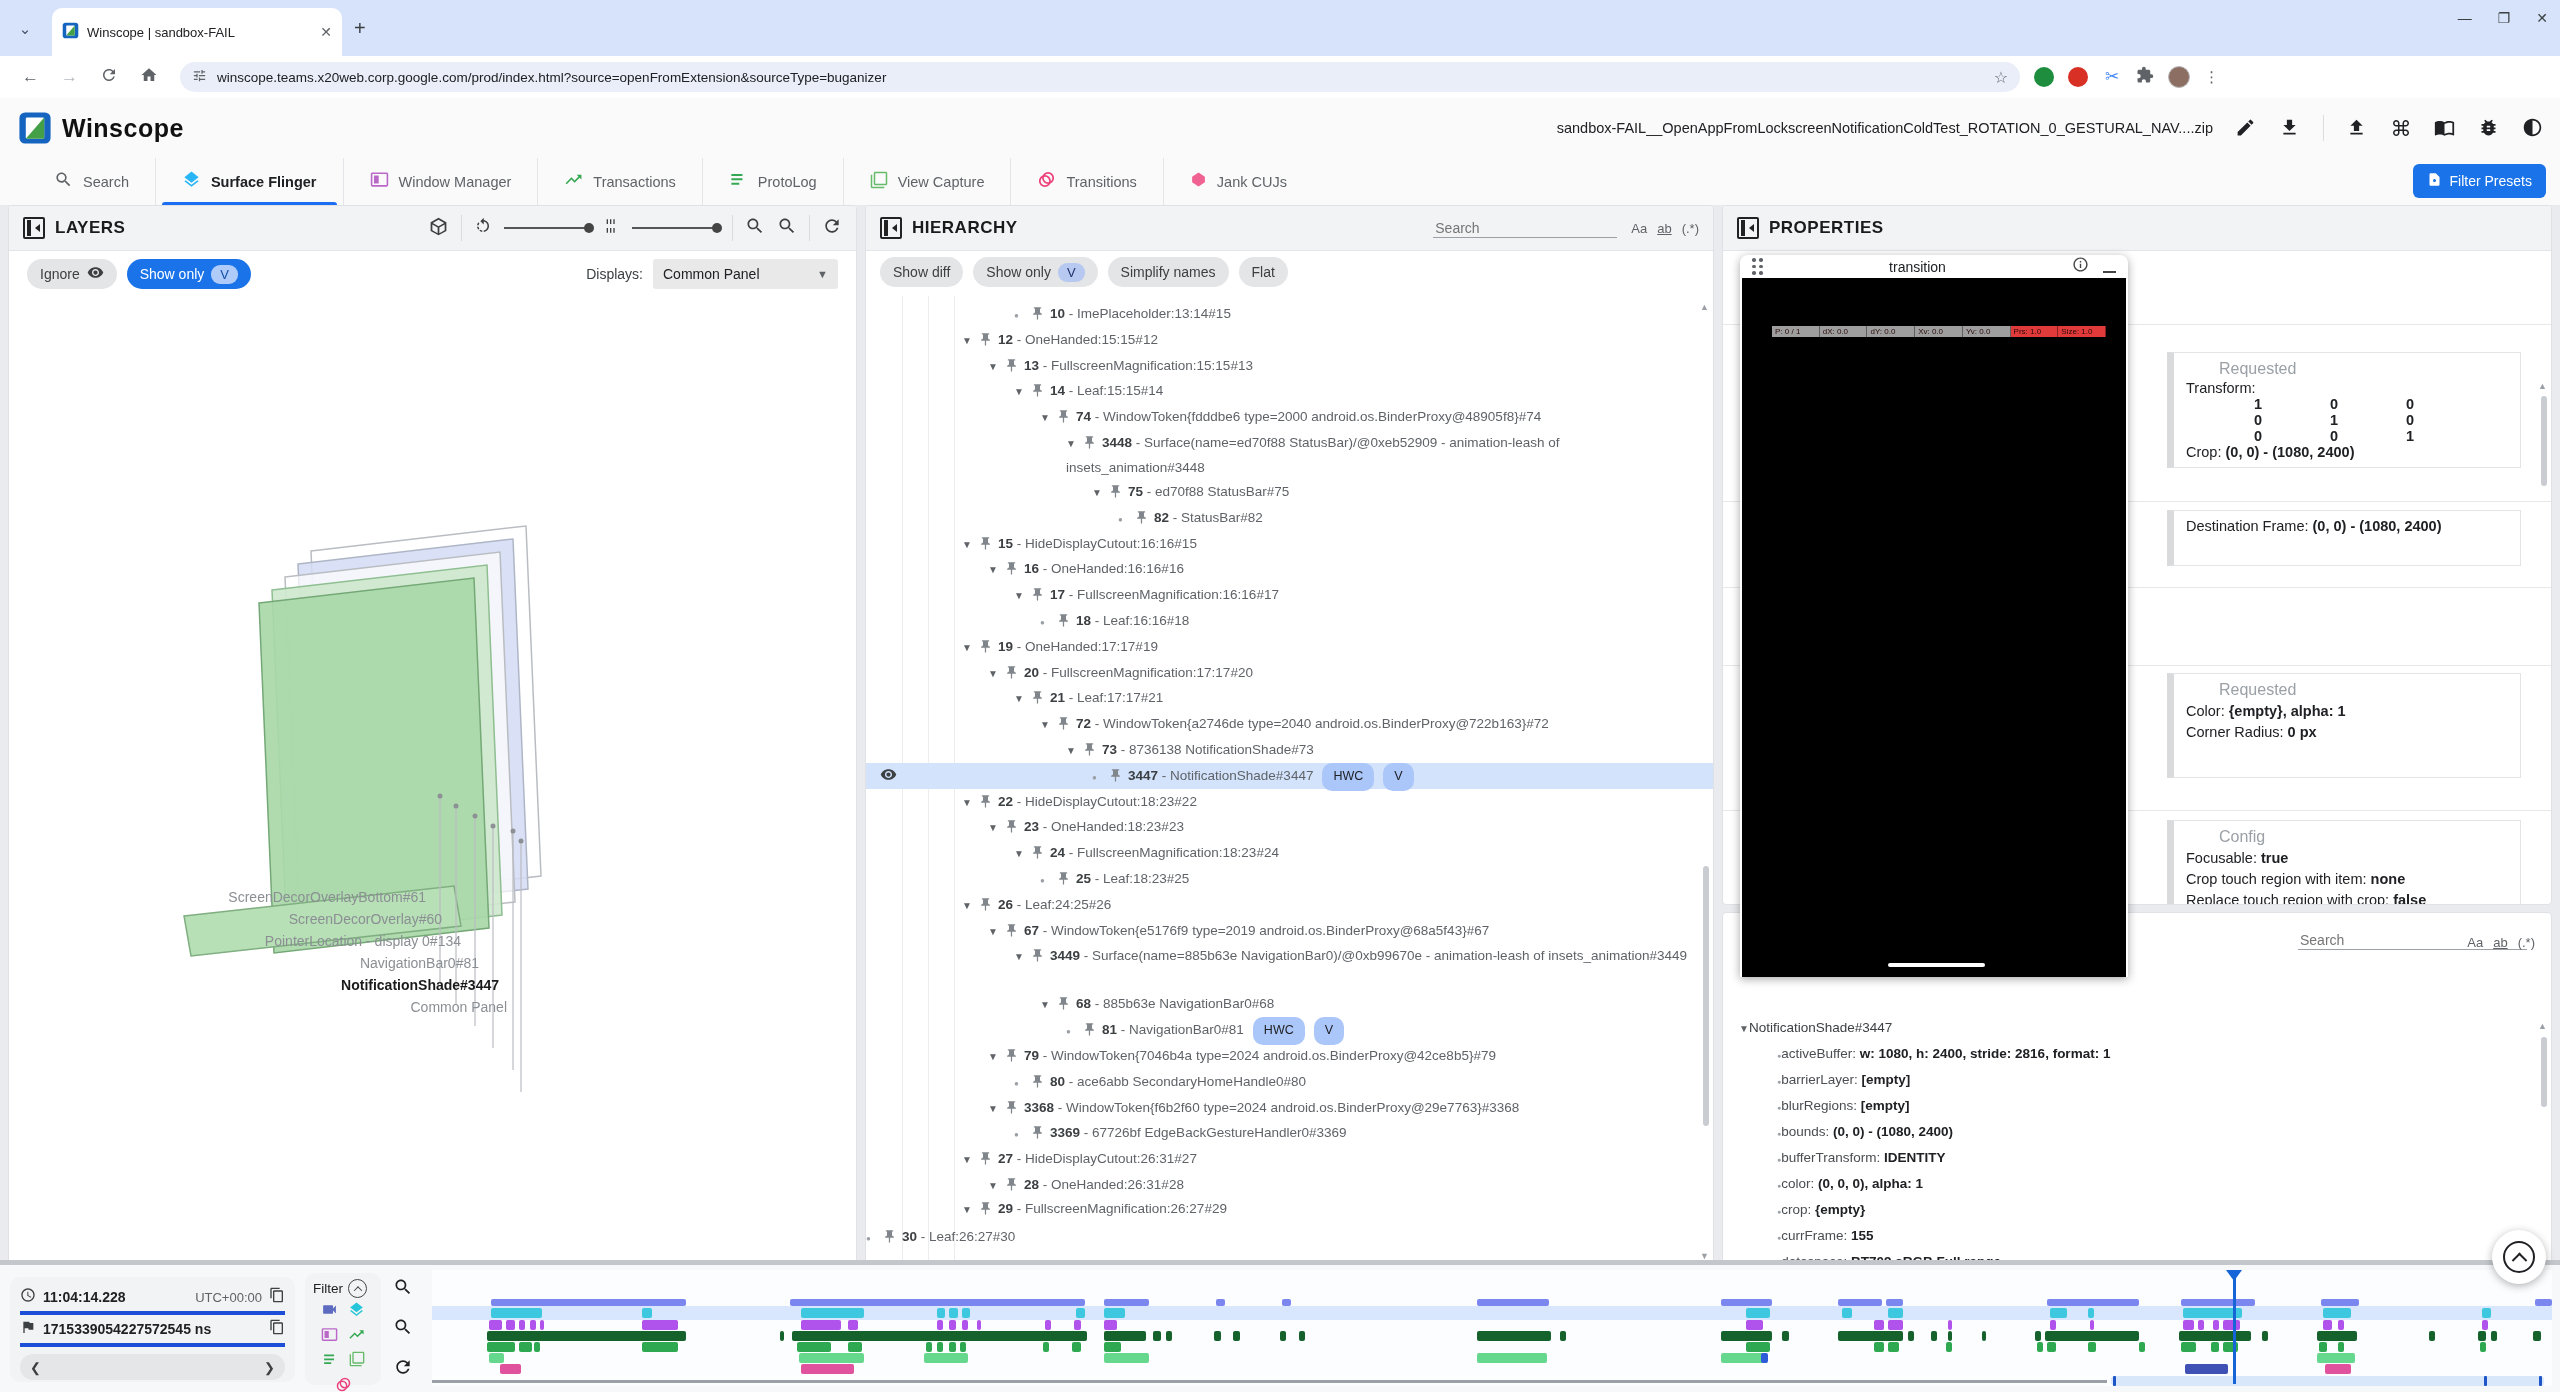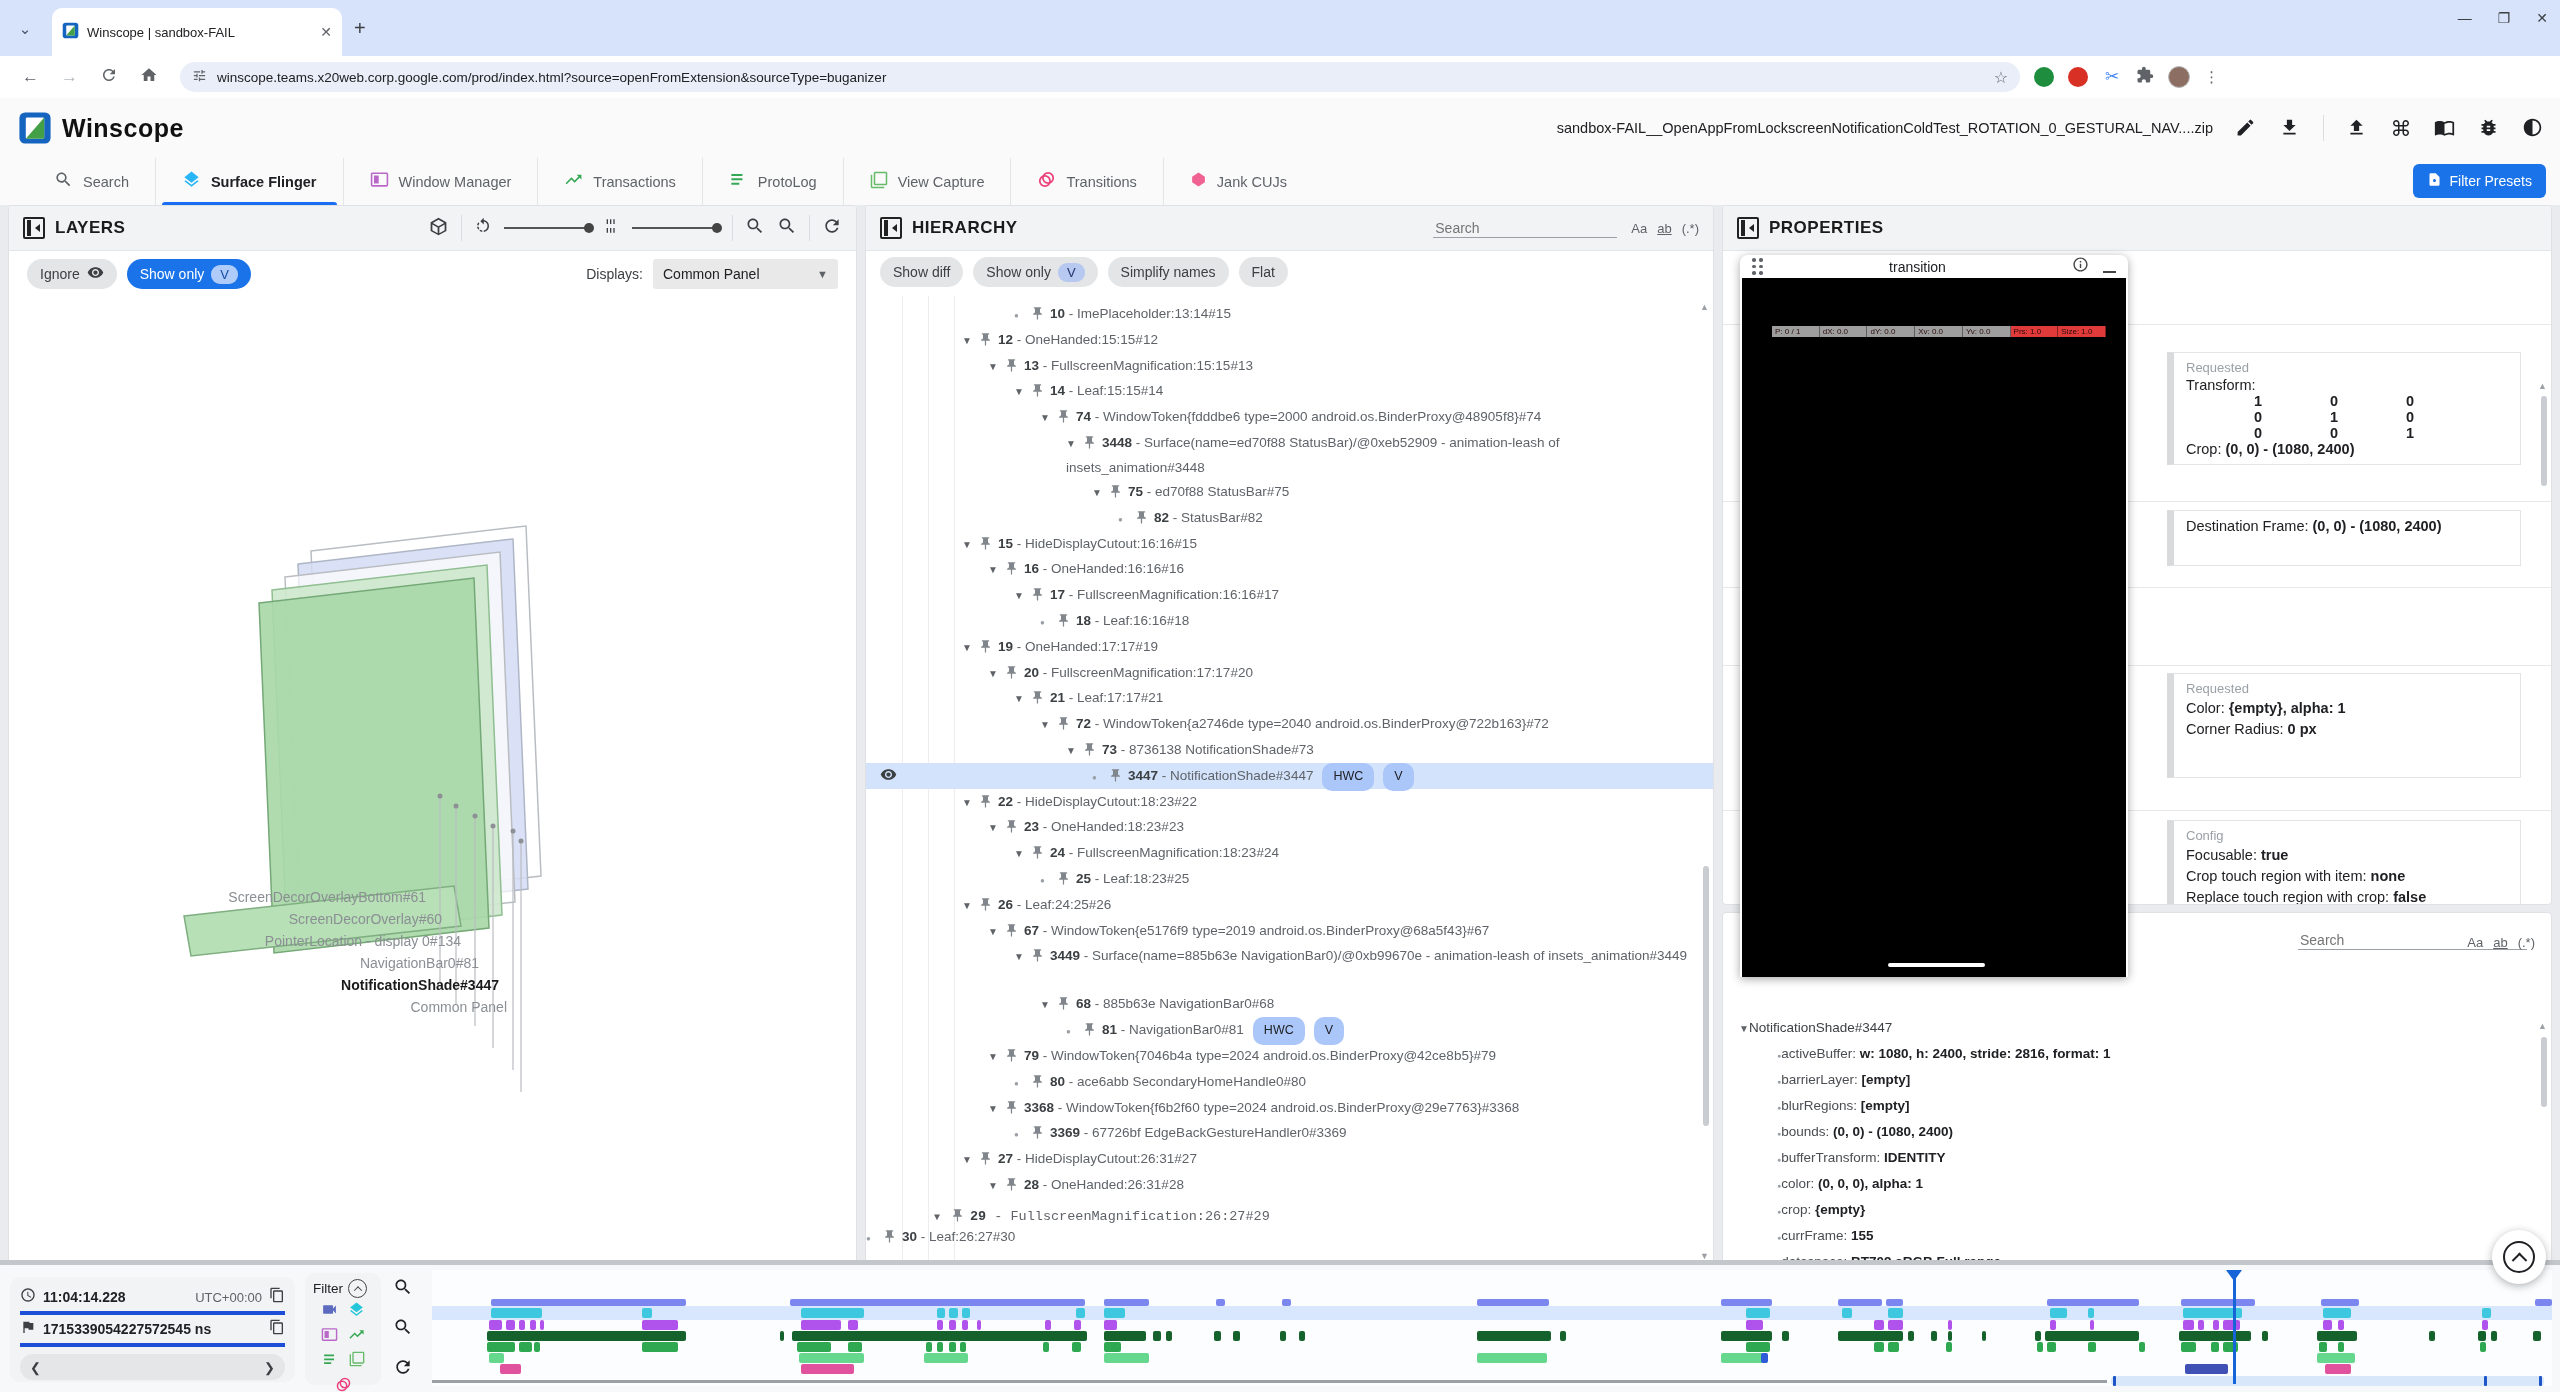--- a/index.html
+++ b/index.html
@@ -69,21 +69,21 @@
   .hrow .mk.bullet{font-size:8px;color:#9aa0a6;}
   .hrow .hid{font-weight:700;color:#3c4043;}
   .hrow.sel{background:#d3e3fc;}
   .hchip{display:inline-block;background:#abc7fa;color:#202124;border-radius:10px;padding:1px 11px;font-size:12.5px;margin-left:9px;font-weight:400;}
   .eyeic{position:absolute;left:14px;top:3px;}
   .sb{position:absolute;width:6px;border-radius:3px;background:#c9cdd1;}
   .sbarrow{position:absolute;color:#9aa0a6;font-size:9px;}
   
   .pdivider{height:1px;background:#e8e8e8;}
   .pcard{margin-left:444px;width:354px;border:1px solid #e3e4e6;border-left:7px solid #d9dadc;box-sizing:border-box;padding:7px 12px;font-size:14.5px;color:#202124;}
-  .pcard .glabel{font-size:13px;color:#9aa0a6;margin-bottom:2px;}
+  .pcard .glabel{font-size:16px;color:#9aa0a6;margin-bottom:2px;margin-left:33px;}
   .pcard .kv b{color:#202124;}
   .mrow{display:flex;}
   .mrow span{display:inline-block;width:76px;text-align:right;font-weight:700;}
   #props-lower .searchrow{position:absolute;left:0;top:0;width:100%;height:50px;}
   #ptree{position:absolute;left:0;top:50px;width:100%;bottom:0;padding-top:52px;overflow:hidden;}
   .prow{height:26px;line-height:26px;font-size:13.5px;color:#4a4d51;white-space:nowrap;}
   .prow b{color:#202124;}
   
   #twin{position:absolute;left:1740px;top:255px;width:388px;background:#fff;border-radius:8px 8px 0 0;box-shadow:0 2px 10px rgba(0,0,0,.35);z-index:30;}
   #twin-bar{height:23px;display:flex;align-items:center;padding:0 12px;}
@@ -475,21 +475,21 @@
             </svg></span><span class="hid">3368</span><span> - WindowToken{f6b2f60 type=2024 android.os.BinderProxy@29e7763}#3368</span></div>
         <div class="hrow" style="padding-left: 148px; height: 25.8px; line-height: 25.8px;"><span class="mk bullet">●</span><span style="vertical-align:-3px;margin-right:5px;"><svg width="15" height="15" viewBox="0 0 24 24" fill="#80868b">
               <path d="M16 9V4h1c.55 0 1-.45 1-1s-.45-1-1-1H7c-.55 0-1 .45-1 1s.45 1 1 1h1v5c0 1.66-1.34 3-3 3v2h5.97v7l1 1 1-1v-7H19v-2c-1.66 0-3-1.34-3-3z"></path>
             </svg></span><span class="hid">3369</span><span> - 67726bf EdgeBackGestureHandler0#3369</span></div>
         <div class="hrow" style="padding-left: 96px; height: 25.8px; line-height: 25.8px;"><span class="mk">▼</span><span style="vertical-align:-3px;margin-right:5px;"><svg width="15" height="15" viewBox="0 0 24 24" fill="#80868b">
               <path d="M16 9V4h1c.55 0 1-.45 1-1s-.45-1-1-1H7c-.55 0-1 .45-1 1s.45 1 1 1h1v5c0 1.66-1.34 3-3 3v2h5.97v7l1 1 1-1v-7H19v-2c-1.66 0-3-1.34-3-3z"></path>
             </svg></span><span class="hid">27</span><span> - HideDisplayCutout:26:31#27</span></div>
         <div class="hrow" style="padding-left: 122px; height: 25.8px; line-height: 25.8px;"><span class="mk">▼</span><span style="vertical-align:-3px;margin-right:5px;"><svg width="15" height="15" viewBox="0 0 24 24" fill="#80868b">
               <path d="M16 9V4h1c.55 0 1-.45 1-1s-.45-1-1-1H7c-.55 0-1 .45-1 1s.45 1 1 1h1v5c0 1.66-1.34 3-3 3v2h5.97v7l1 1 1-1v-7H19v-2c-1.66 0-3-1.34-3-3z"></path>
             </svg></span><span class="hid">28</span><span> - OneHanded:26:31#28</span></div>
-        <div class="hrow" style="padding-left: 68px; height: 25.8px; line-height: 37px; font-family: Liberation Mono, monospace;"><span class="mk">▼</span><span style="vertical-align:-3px;margin-right:5px;"><svg width="15" height="15" viewBox="0 0 24 24" fill="#80868b">
+        <div class="hrow" style="padding-left: 96px; height: 25.8px; line-height: 21px;"><span class="mk">▼</span><span style="vertical-align:-3px;margin-right:5px;"><svg width="15" height="15" viewBox="0 0 24 24" fill="#80868b">
               <path d="M16 9V4h1c.55 0 1-.45 1-1s-.45-1-1-1H7c-.55 0-1 .45-1 1s.45 1 1 1h1v5c0 1.66-1.34 3-3 3v2h5.97v7l1 1 1-1v-7H19v-2c-1.66 0-3-1.34-3-3z"></path>
             </svg></span><span class="hid">29</span><span> - FullscreenMagnification:26:27#29</span></div>
         <div class="hrow" style="height: 25.8px; line-height: 25.8px;"><span class="mk bullet">●</span><span style="vertical-align:-3px;margin-right:5px;"><svg width="15" height="15" viewBox="0 0 24 24" fill="#80868b">
               <path d="M16 9V4h1c.55 0 1-.45 1-1s-.45-1-1-1H7c-.55 0-1 .45-1 1s.45 1 1 1h1v5c0 1.66-1.34 3-3 3v2h5.97v7l1 1 1-1v-7H19v-2c-1.66 0-3-1.34-3-3z"></path>
             </svg></span><span class="hid">30</span><span> - Leaf:26:27#30</span></div>
       </div>
     <span class="sbarrow" style="right:4px;top:96px;">▲</span>
     <div class="sb" style="right:4px;top:660px;height:260px;"></div>
     <span class="sbarrow" style="right:4px;bottom:6px;">▼</span>
   </section>

